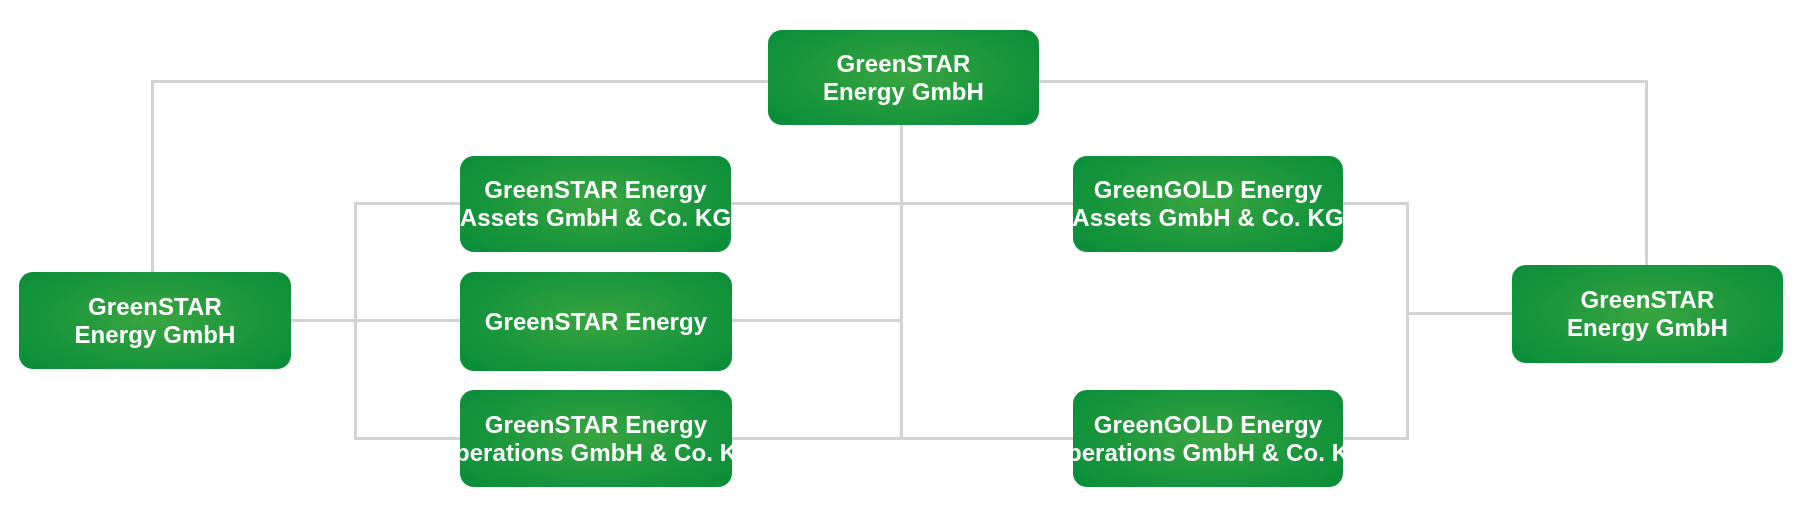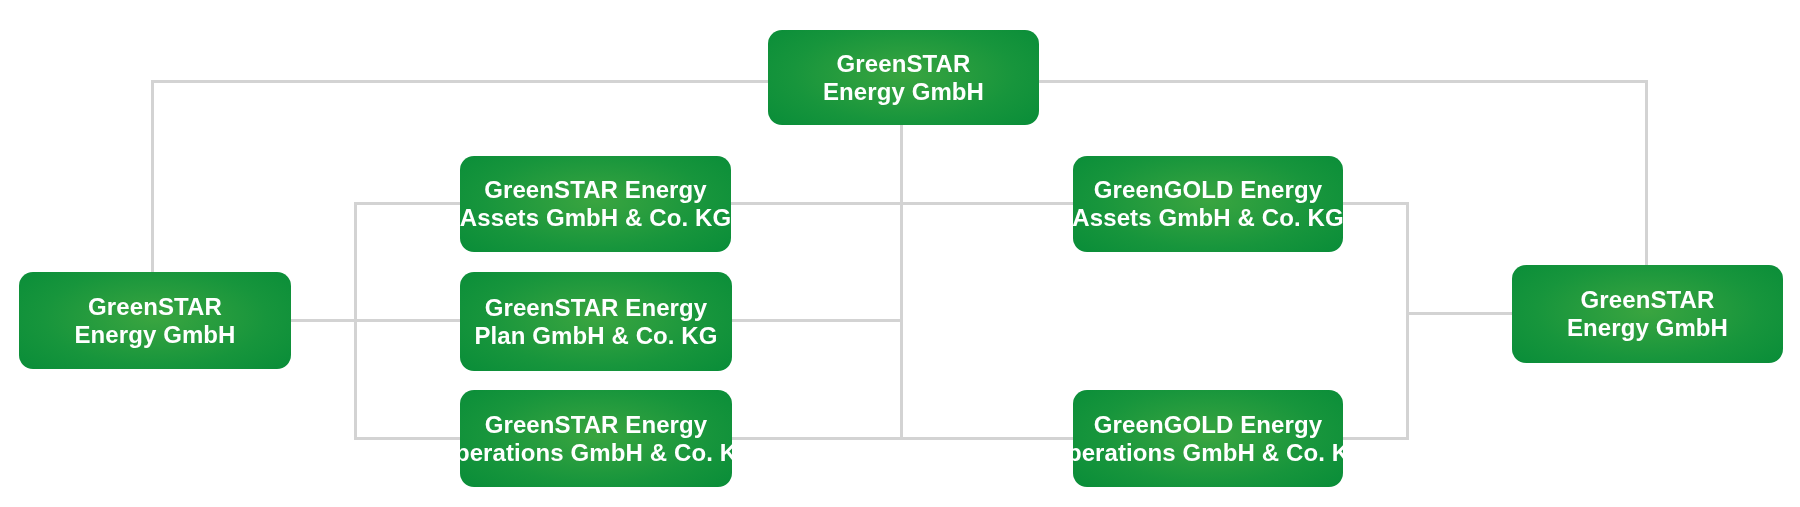--- a/index.html
+++ b/index.html
@@ -77,21 +77,20 @@
     <span>Energy GmbH</span>
   </div>
 
   <div class="node" style="left:460px;  top:156px; width:271px; height:96px;">
     <span>GreenSTAR Energy</span>
     <span>Assets GmbH &amp; Co. KG</span>
   </div>
 
   <div class="node" style="left:460px;  top:272px; width:272px; height:99px;">
     <span>GreenSTAR Energy</span>
-    <span>Plan GmbH &amp; Co. KG</span>
   </div>
 
   <div class="node" style="left:460px;  top:390px; width:272px; height:97px;">
     <span>GreenSTAR Energy</span>
     <span>Operations GmbH &amp; Co. KG</span>
   </div>
 
   <div class="node" style="left:1073px; top:156px; width:270px; height:96px;">
     <span>GreenGOLD Energy</span>
     <span>Assets GmbH &amp; Co. KG</span>

